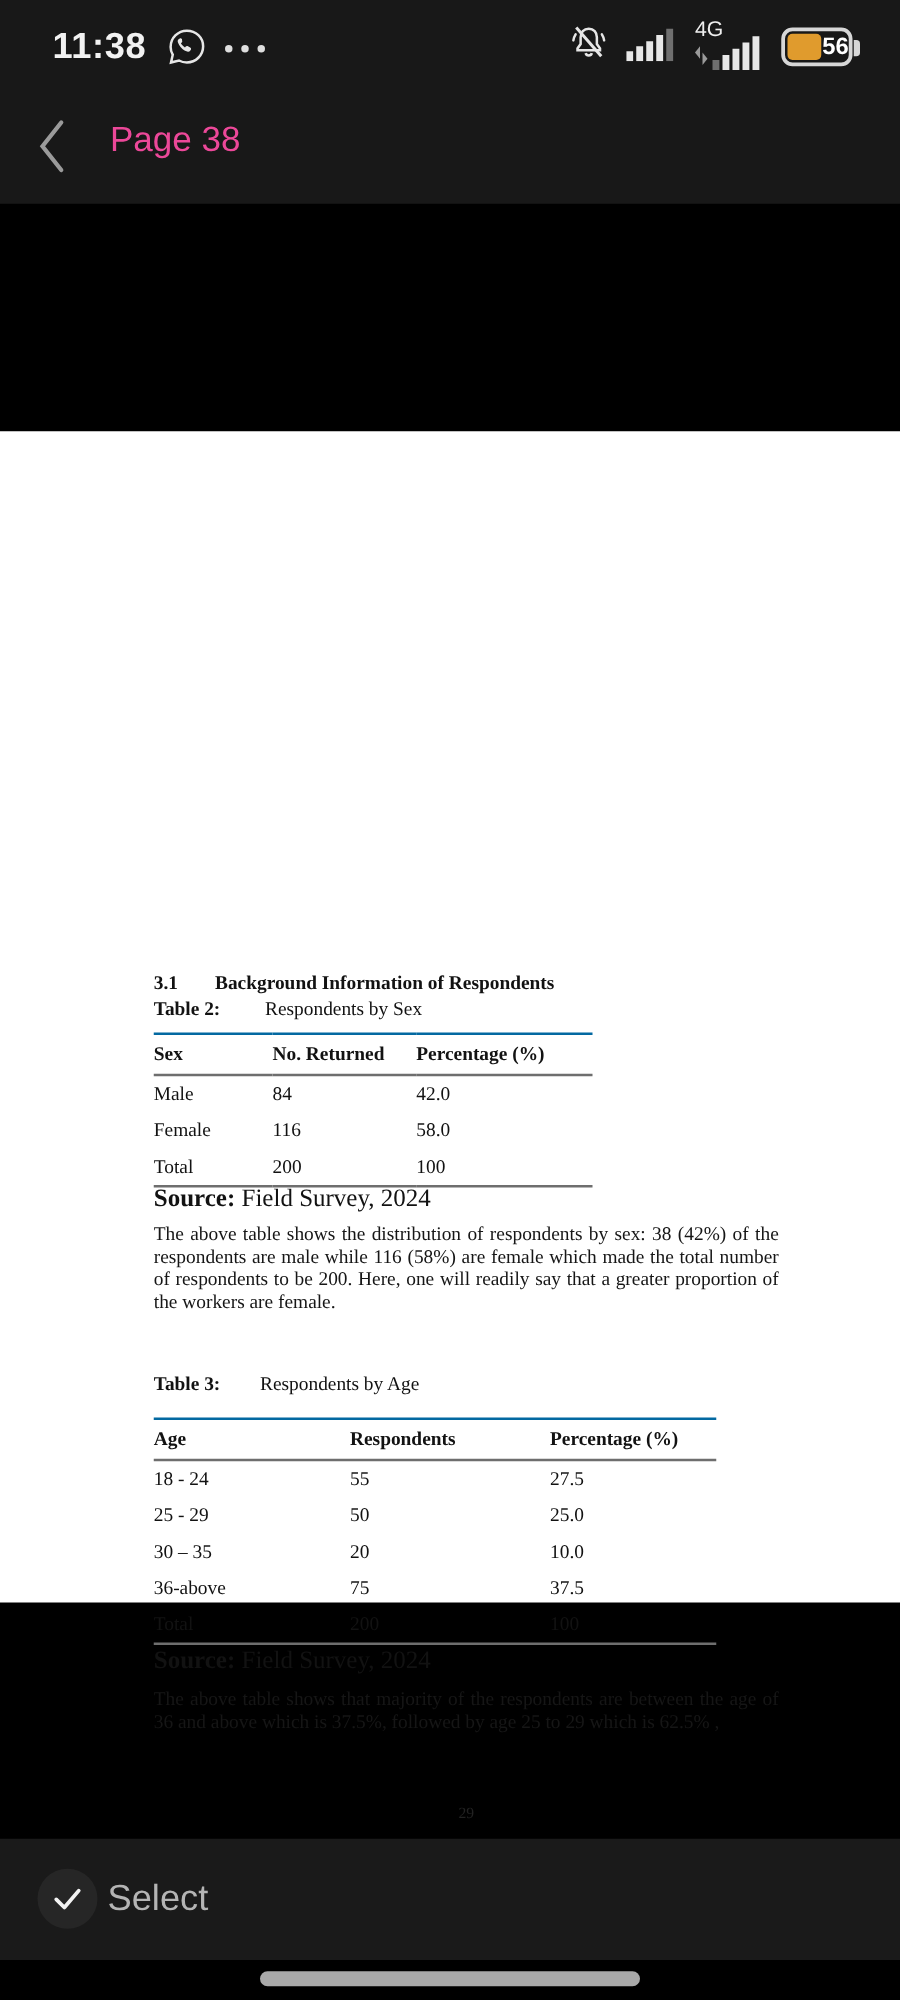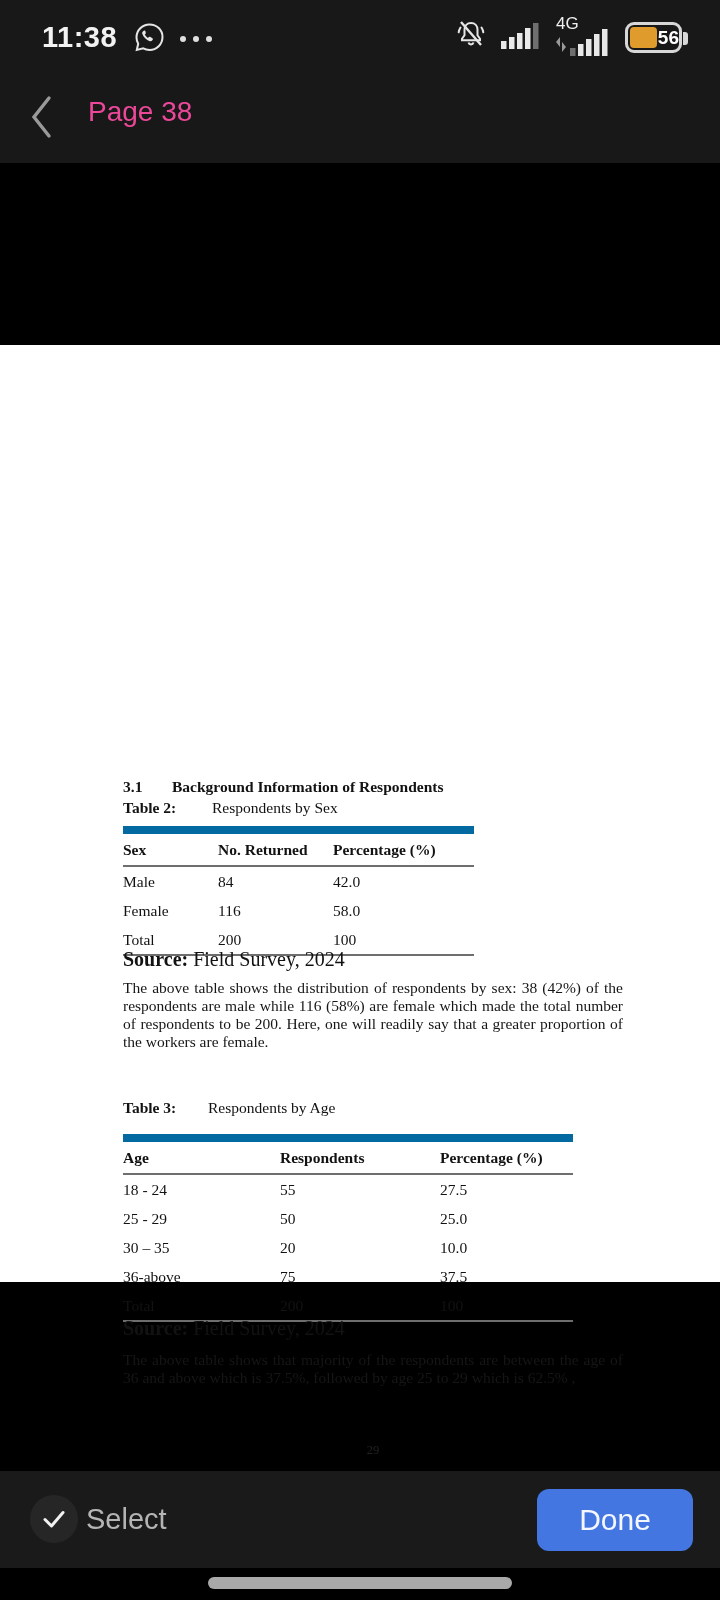--- a/index.html
+++ b/index.html
@@ -27,21 +27,21 @@
 
   
   .doc-page{position:absolute;top:345px;left:0;width:720px;height:937px;background:#fff;
             color:#121212;font-family:"Liberation Serif",serif;}
   .abs{position:absolute;left:123px;}
   .h-line{font-size:15.5px;font-weight:700;line-height:22px;white-space:nowrap;}
   .h-num{display:inline-block;width:49px;}
   .cap-line{font-size:15.5px;line-height:22px;white-space:nowrap;}
   .cap-label{font-weight:700;display:inline-block;width:89px;}
   .cap-label3{font-weight:700;display:inline-block;width:85px;}
-  table{border-collapse:collapse;border-top:8px solid #0369a1;border-bottom:2px solid #6e6e6e;
+  table{border-collapse:collapse;border-top:2px solid #0369a1;border-bottom:2px solid #6e6e6e;
         font-size:15.5px;color:#121212;table-layout:fixed;}
   thead tr{border-bottom:2px solid #6e6e6e;}
   th{text-align:left;font-weight:700;height:31px;vertical-align:middle;padding:0;}
   td{height:29px;vertical-align:middle;padding:0;}
   .b{font-weight:400;}
   .src-line{font-size:20px;line-height:24px;text-align:right;}
   .src-label{font-weight:700;}
   .para{font-size:15.5px;line-height:18px;text-align:justify;width:500px;color:#161616;}
   .pagenum{width:500px;text-align:center;font-size:12.5px;color:#222;}
 
@@ -226,18 +226,17 @@
 
 <div class="bottom-bar">
   <div class="select-group">
     <span class="check-circle">
       <svg width="28" height="28" viewBox="0 0 28 28">
         <polyline points="5,14.5 11.5,21 23,7.5" fill="none" stroke="#f2f2f2" stroke-width="3" stroke-linecap="round" stroke-linejoin="round"></polyline>
       </svg>
     </span>
     <span class="select-label">Select</span>
   </div>
-  <button class="done-btn" style="background: rgb(67, 118, 224);">Done</button>
 </div>
 
 <div class="home-strip">
   <div class="home-pill"></div>
 </div>
 
 </body></html>

